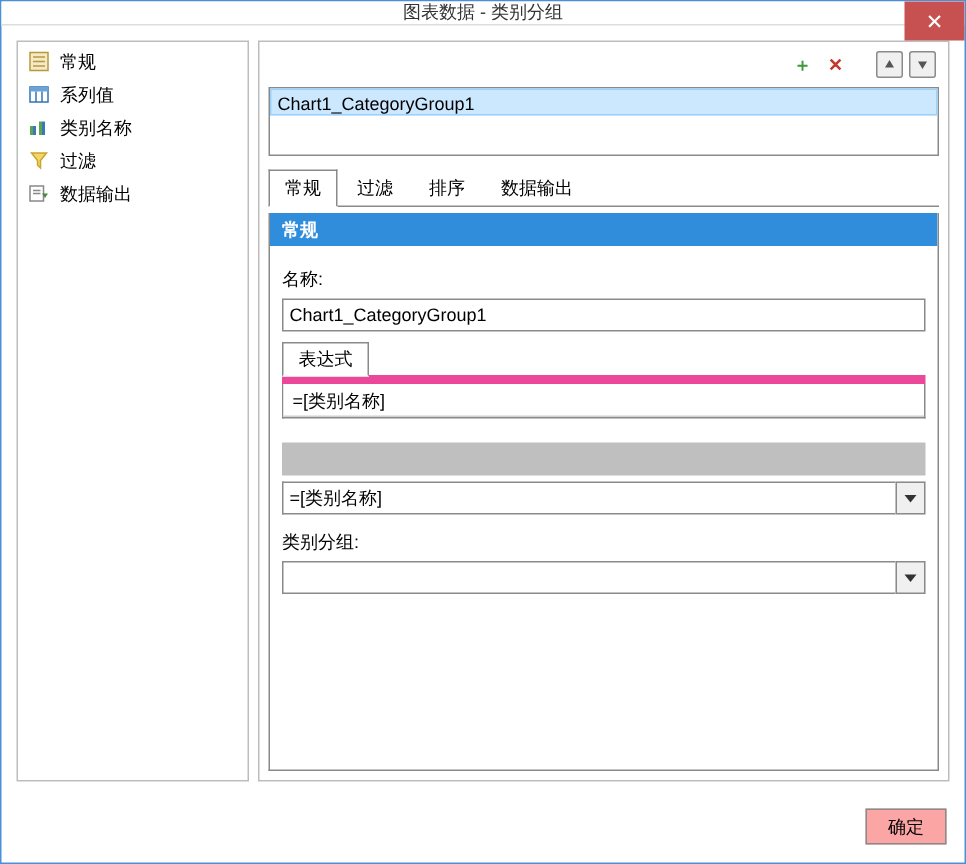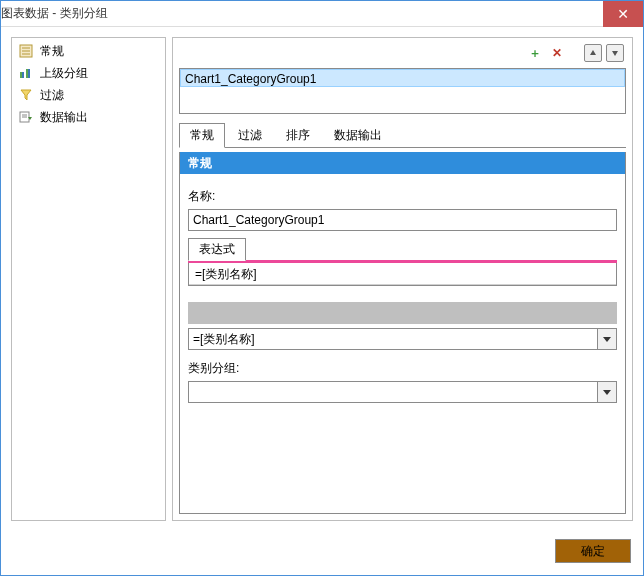--- a/index.html
+++ b/index.html
@@ -1,19 +1,19 @@
 <!DOCTYPE html>
 <html><head>
 <meta charset="utf-8">
 <style>
   * { box-sizing: border-box; }
   html, body { margin:0; padding:0; font-family: "Microsoft YaHei", "Segoe UI", Tahoma, sans-serif; font-size:12px; color:#000; }
   body { background:#fff; }
   .window { width:644px; height:576px; border:1px solid #4a90d9; display:flex; flex-direction:column; background:#fff; }
-  .titlebar { height:26px; background:#fff; position:relative; display:flex; align-items:center; border-bottom:1px solid #ddd; }
+  .titlebar { height:16px; background:#fff; position:relative; display:flex; align-items:center; justify-content:center; border-bottom:1px solid #ddd; }
   .titlebar .title { color:#333; }
   .titlebar .close { position:absolute; right:0; top:0; width:40px; height:26px; background:#c75050; color:#fff; display:flex; align-items:center; justify-content:center; font-size:14px; cursor:pointer; }
   .body { flex:1; display:flex; padding:10px; gap:6px; overflow:hidden; }
   .sidebar { width:155px; border:1px solid #bdbdbd; background:#fff; display:flex; flex-direction:column; padding-top:2px; }
   .side-item { display:flex; align-items:center; height:22px; padding:0 6px; gap:6px; cursor:pointer; position:relative; }
   .side-item.selected { background:#d5d5d5; }
   .side-item .icon { width:16px; height:16px; display:flex; align-items:center; justify-content:center; }
   .side-item .label {}
   .main { flex:1; border:1px solid #bdbdbd; background:#fff; display:flex; flex-direction:column; padding:6px; gap:4px; overflow:hidden; }
   .toolbar { display:flex; justify-content:flex-end; align-items:center; gap:4px; padding:0 2px 2px 2px; }
@@ -23,32 +23,32 @@
   .list-row { height:18px; line-height:18px; padding:0 4px; background:#cce8ff; border:1px solid #99d1ff; cursor:default; }
   .tabs { display:flex; border-bottom:1px solid #8a8a8a; margin-top:4px; }
   .tab { padding:3px 10px; border:1px solid transparent; border-bottom:none; margin-right:2px; cursor:pointer; position:relative; top:1px; background:transparent; }
   .tab.active { background:#fff; border-color:#8a8a8a; border-bottom:1px solid #fff; }
   .tabpanel { flex:1; border:1px solid #8a8a8a; border-top:none; padding:0; overflow:auto; }
   .section-title { background:#2f8ddc; color:#fff; font-weight:bold; height:22px; line-height:22px; padding:0 8px; }
   .form-area { padding:8px 8px 10px 8px; display:flex; flex-direction:column; gap:4px; }
   .row-label { margin-top:6px; }
   .input-full { width:100%; height:22px; border:1px solid #8a8a8a; padding:0 4px; font-family:inherit; font-size:12px; }
   .sub-tabs { margin-top:6px; }
-  .sub-tabhead { display:flex; border-bottom:3px solid #ec4899;font-family:Liberation Serif, serif; }
+  .sub-tabhead { display:flex; border-bottom:6px solid #ec4899;font-family:Liberation Serif, serif; }
   .sub-tab { padding:2px 10px; border:1px solid #8a8a8a; border-bottom:none; background:#f0f0f0; position:relative; top:1px; cursor:pointer; }
   .sub-tab.active { background:#fff; border-bottom:1px solid #fff; }
   .sub-tabpanel { border:1px solid #8a8a8a; border-top:none; }
   .expr-row { height:22px; line-height:22px; padding:0 6px; border-bottom:1px solid #d0d0d0; cursor:default; background:#fff; }
   .thick-bar { height:22px; background:#bfbfbf; margin-top:12px; }
   .combo-wrap { display:flex; }
   .combo-input { flex:1; height:22px; border:1px solid #8a8a8a; border-right:none; padding:0 4px; font-family:inherit; font-size:12px; }
   .combo-btn { width:20px; height:22px; border:1px solid #8a8a8a; background:#f0f0f0; display:flex; align-items:center; justify-content:center; cursor:pointer; }
   .caret-down { width:0; height:0; border-left:4px solid transparent; border-right:4px solid transparent; border-top:5px solid #333; }
   .footer { display:flex; justify-content:flex-end; gap:10px; padding:8px 12px 12px 12px; }
-  .btn { width:76px; height:24px; border:1px solid #8a8a8a; background:#a16207; cursor:pointer; font-family:inherit; font-size:12px; }
+  .btn { width:54px; height:24px; border:1px solid #8a8a8a; background:#fca5a5; cursor:pointer; font-family:inherit; font-size:12px; }
 </style>
 </head>
 <body>
 
 <div class="window">
   <div class="titlebar">
     <span class="title">图表数据 - 类别分组</span>
     <div class="close">
       <span>✕</span>
     </div>
@@ -64,27 +64,38 @@
               <line x1="4" y1="5" x2="12" y2="5" stroke="#b59a3a"></line>
               <line x1="4" y1="8" x2="12" y2="8" stroke="#b59a3a"></line>
               <line x1="4" y1="11" x2="12" y2="11" stroke="#b59a3a"></line>
             </svg>
         </span>
         <span class="label">常规</span>
       </div>
       <div class="side-item">
         <span class="icon">
           <svg width="16" height="16">
+              <rect x="2" y="3" width="12" height="10" fill="#fff" stroke="#3074b5"></rect>
+              <rect x="2" y="3" width="12" height="3" fill="#6aa3da"></rect>
+              <line x1="6" y1="6" x2="6" y2="13" stroke="#3074b5"></line>
+              <line x1="10" y1="6" x2="10" y2="13" stroke="#3074b5"></line>
+            </svg>
+        </span>
+        <span class="label">系列值</span>
+      </div>
+      <div class="side-item">
+        <span class="icon">
+          <svg width="16" height="16">
               <rect x="2" y="7" width="2" height="6" fill="#5aa552"></rect>
               <rect x="4" y="7" width="2" height="6" fill="#3c78b5"></rect>
               <rect x="8" y="4" width="2" height="9" fill="#5aa552"></rect>
               <rect x="10" y="4" width="2" height="9" fill="#3c78b5"></rect>
             </svg>
         </span>
-        <span class="label">上级分组</span>
+        <span class="label">类别名称</span>
       </div>
       <div class="side-item">
         <span class="icon">
           <svg width="16" height="16">
               <path d="M3 3 L13 3 L9 8 L9 13 L7 11 L7 8 Z" fill="#f2d66b" stroke="#c9a62a"></path>
             </svg>
         </span>
         <span class="label">过滤</span>
       </div>
       <div class="side-item">

